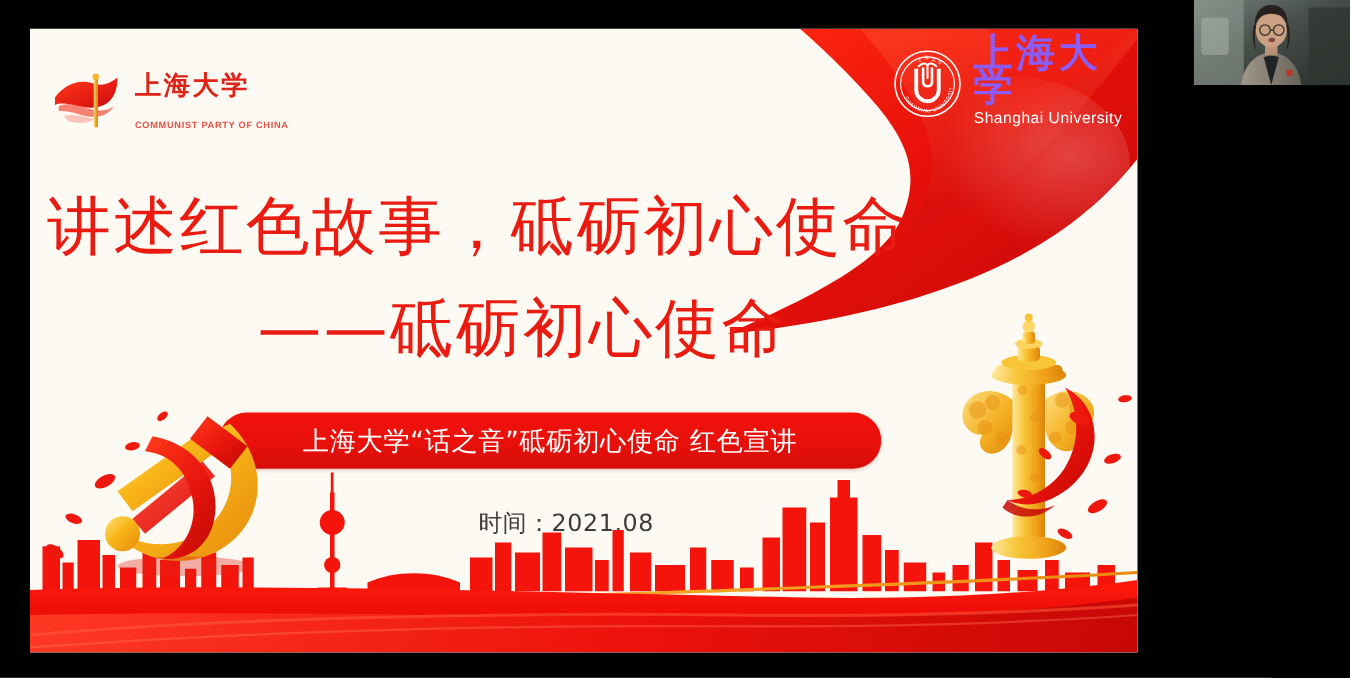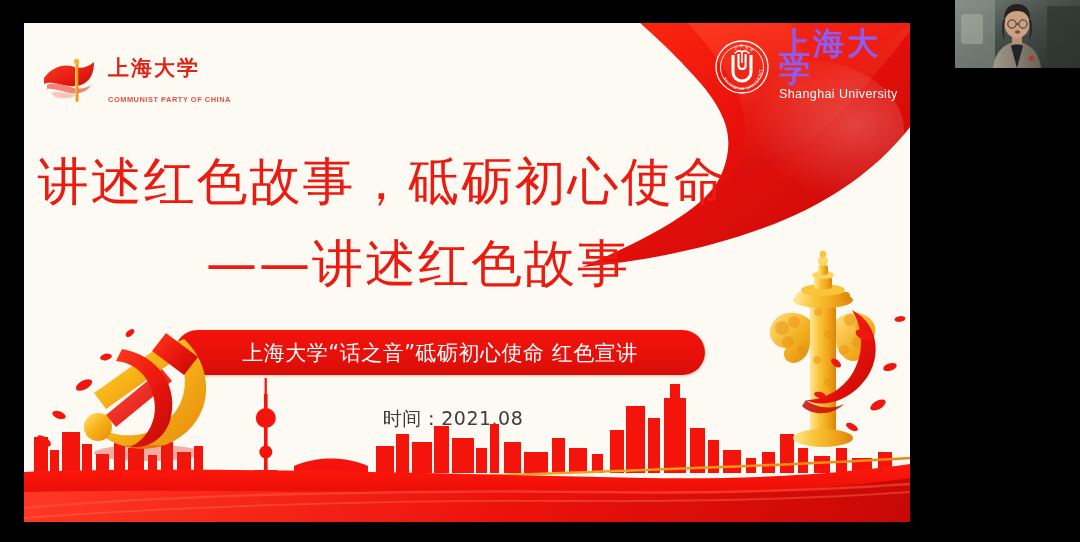--- a/index.html
+++ b/index.html
@@ -310,21 +310,21 @@
           <textPath href="#sealArc" startOffset="13%">SHANGHAI UNIVERSITY</textPath>
         </text>
       </svg>
       <div id="su-text">
         <span id="su-cn">上海大学</span>
         <span id="su-en">Shanghai University</span>
       </div>
     </div>
 
     <div id="main-title">讲述红色故事，砥砺初心使命</div>
-    <div id="sub-title">——讲述红色故事</div>
+    <div id="sub-title">——砥砺初心使命</div>
 
     <div id="org-banner">
       <span id="org-banner-text">上海大学“话之音”砥砺初心使命  红色宣讲</span>
     </div>
 
     <div id="date-line">时间：2021.08</div>
 
     <div class="bottom-art">
       <svg width="886" height="180" viewBox="0 0 886 180">
         <defs>

